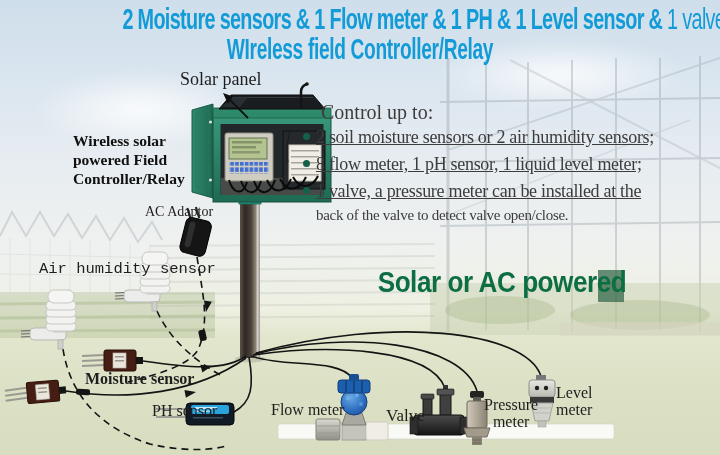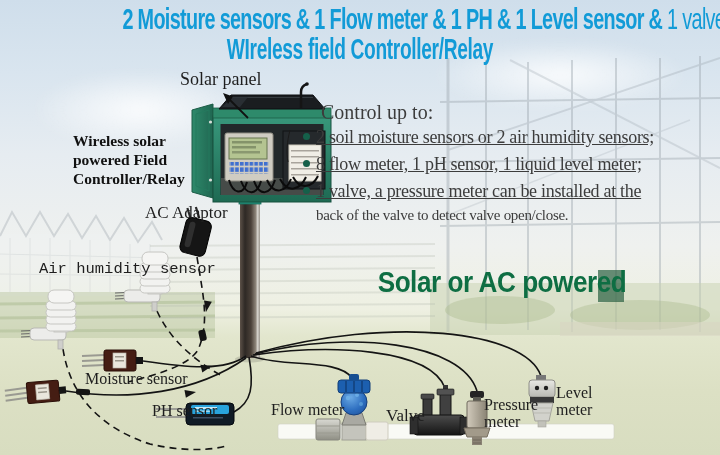--- a/index.html
+++ b/index.html
@@ -6,21 +6,21 @@
   .stage{
     position:relative;width:720px;height:455px;overflow:hidden;
     font-family:"Liberation Serif", serif;
     background:linear-gradient(180deg,
       #cfdeeb 0%, #d9e5ef 16%, #e6ecf1 34%, #eff1ef 54%,
       #eef0e2 68%, #e2e6cd 74%, #dcE0c4 86%, #d8ddc0 100%);
   }
   .cloud{position:absolute;border-radius:50%;filter:blur(6px);
     background:radial-gradient(ellipse at center, rgba(255,255,255,.85), rgba(255,255,255,0) 70%);}
   .bgsvg,.mainsvg{position:absolute;left:0;top:0;}
-  .lbl{position:absolute;color:#1e1e1e;white-space:nowrap;line-height:1.08;}
+  .lbl{position:absolute;color:#1e1e1e;white-space:nowrap;line-height:1.08;text-align:center;}
   .title{position:absolute;left:0;right:0;text-align:center;white-space:nowrap;
     font-family:"Liberation Sans", sans-serif;font-weight:700;color:#129bd7;}
   .title-line1{top:2px;font-size:30px;letter-spacing:-1px;transform:scaleX(0.66);transform-origin:50% 50%;}
   .title-line1 .tr{font-weight:400;}
   .title-line2{top:33px;font-size:29px;letter-spacing:-0.5px;transform:scaleX(0.66);transform-origin:50% 50%;}
   .banner{position:absolute;left:352px;width:300px;top:266px;text-align:center;white-space:nowrap;
     font-family:"Liberation Sans", sans-serif;font-weight:700;font-size:29px;letter-spacing:-0.5px;
     color:#0e6e43;transform:scaleX(0.9);transform-origin:50% 50%;}
   .ctrl-label{position:absolute;left:73px;top:131px;font-weight:700;font-size:15.5px;line-height:19px;color:#111;}
   .info-head{position:absolute;left:321px;top:101px;font-size:20px;color:#3c3c3c;}
@@ -338,23 +338,23 @@
   <div class="title title-line2">WIreless field Controller/Relay</div>
 
   <div class="lbl" style="left:180px;top:70px;font-size:18px;">Solar panel</div>
 
   <div class="ctrl-label">
     <div>Wireless solar</div>
     <div>powered Field</div>
     <div>Controller/Relay</div>
   </div>
 
-  <div class="lbl" style="left:145px;top:204px;font-size:17px;">AC Adaptor</div>
+  <div class="lbl" style="left:145px;top:204px;font-size:14px;">AC Adaptor</div>
   <div class="lbl" style="left:39px;top:261px;font-size:15.5px;font-family:Liberation Mono, monospace;">Air humidity sensor</div>
-  <div class="lbl" style="left:85px;top:370px;font-size:16px;">Moisture sensor</div>
+  <div class="lbl" style="left:85px;top:370px;font-size:16px;font-weight:bold;">Moisture sensor</div>
   <div class="lbl" style="left:152px;top:402px;font-size:16px;">PH sensor</div>
   <div class="lbl" style="left:271px;top:401px;font-size:16px;">Flow meter</div>
   <div class="lbl" style="left:386px;top:407px;font-size:17px;">Valve</div>
 
   <div class="lbl two-line" style="left:484px;top:396px;font-size:16px;">
     <div>Pressure</div>
     <div>meter</div>
   </div>
   <div class="lbl two-line" style="left:556px;top:384px;font-size:16px;">
     <div>Level</div>

